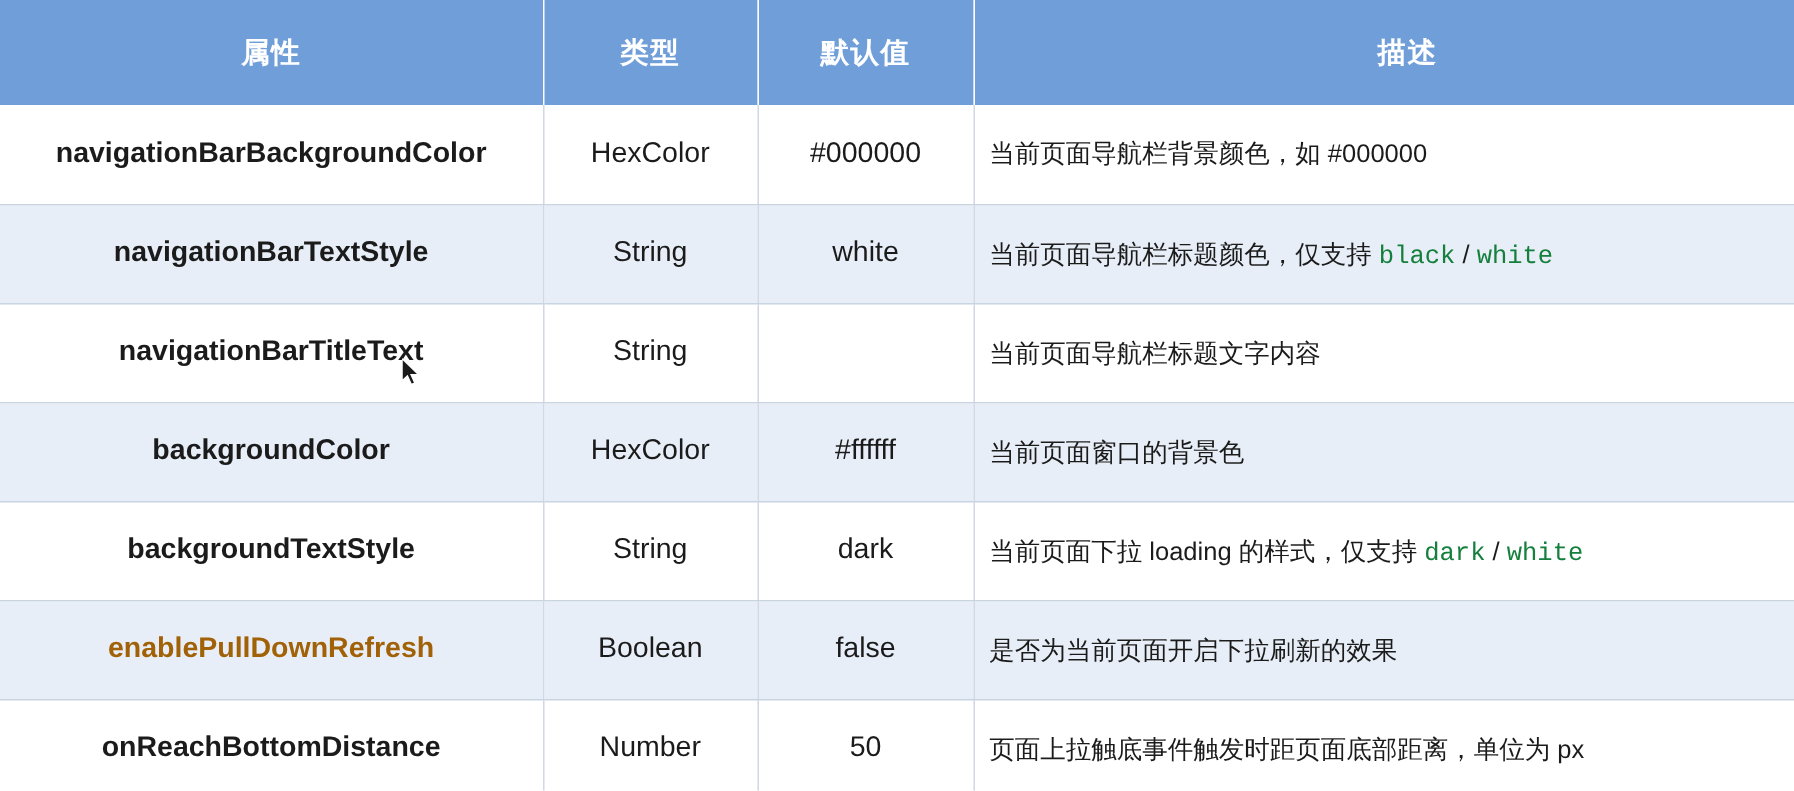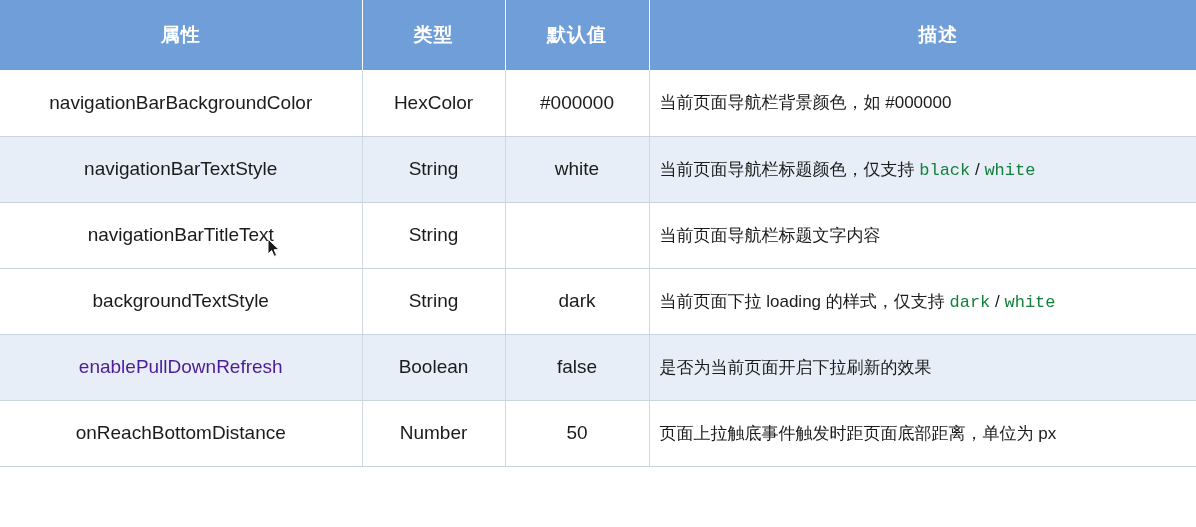--- a/index.html
+++ b/index.html
@@ -52,21 +52,21 @@
     border-bottom: 1px solid #c9d4e2;
     padding: 0 10px;
     box-sizing: border-box;
     white-space: nowrap;
     overflow: hidden;
   }
   tbody td:last-child { border-right: none; }
   tbody tr.odd td  { background: #ffffff; }
   tbody tr.even td { background: #e8eef7; }
 
-  .col-name { text-align: center; }
+  .col-name { text-align: center; font-weight: bold; }
   .col-type { text-align: center; }
   .col-default { text-align: center; }
   .col-desc { text-align: left; font-size: 17px; }
 
   .hl { color: #15803d; font-family: Liberation Mono, monospace; }
 
   
   .cursor {
     position: absolute;
     left: 268px;
@@ -108,28 +108,34 @@
           <td class="col-type">String</td>
           <td class="col-default">white</td>
           <td class="col-desc"><span>当前页面导航栏标题颜色，仅支持 </span><span class="hl">black</span><span> / </span><span class="hl">white</span></td>
         </tr>
         <tr class="odd">
           <td class="col-name">navigationBarTitleText</td>
           <td class="col-type">String</td>
           <td class="col-default"></td>
           <td class="col-desc"><span>当前页面导航栏标题文字内容</span></td>
         </tr>
+        <tr class="even">
+          <td class="col-name">backgroundColor</td>
+          <td class="col-type">HexColor</td>
+          <td class="col-default">#ffffff</td>
+          <td class="col-desc"><span>当前页面窗口的背景色</span></td>
+        </tr>
         <tr class="odd">
           <td class="col-name">backgroundTextStyle</td>
           <td class="col-type">String</td>
           <td class="col-default">dark</td>
           <td class="col-desc"><span>当前页面下拉 loading 的样式，仅支持 </span><span class="hl">dark</span><span> / </span><span class="hl">white</span></td>
         </tr>
         <tr class="even">
-          <td class="col-name" style="color: #4c1d95;">enablePullDownRefresh</td>
+          <td class="col-name" style="color: #a16207;">enablePullDownRefresh</td>
           <td class="col-type">Boolean</td>
           <td class="col-default">false</td>
           <td class="col-desc"><span>是否为当前页面开启下拉刷新的效果</span></td>
         </tr>
         <tr class="odd">
           <td class="col-name">onReachBottomDistance</td>
           <td class="col-type">Number</td>
           <td class="col-default">50</td>
           <td class="col-desc"><span>页面上拉触底事件触发时距页面底部距离，单位为 px</span></td>
         </tr>

